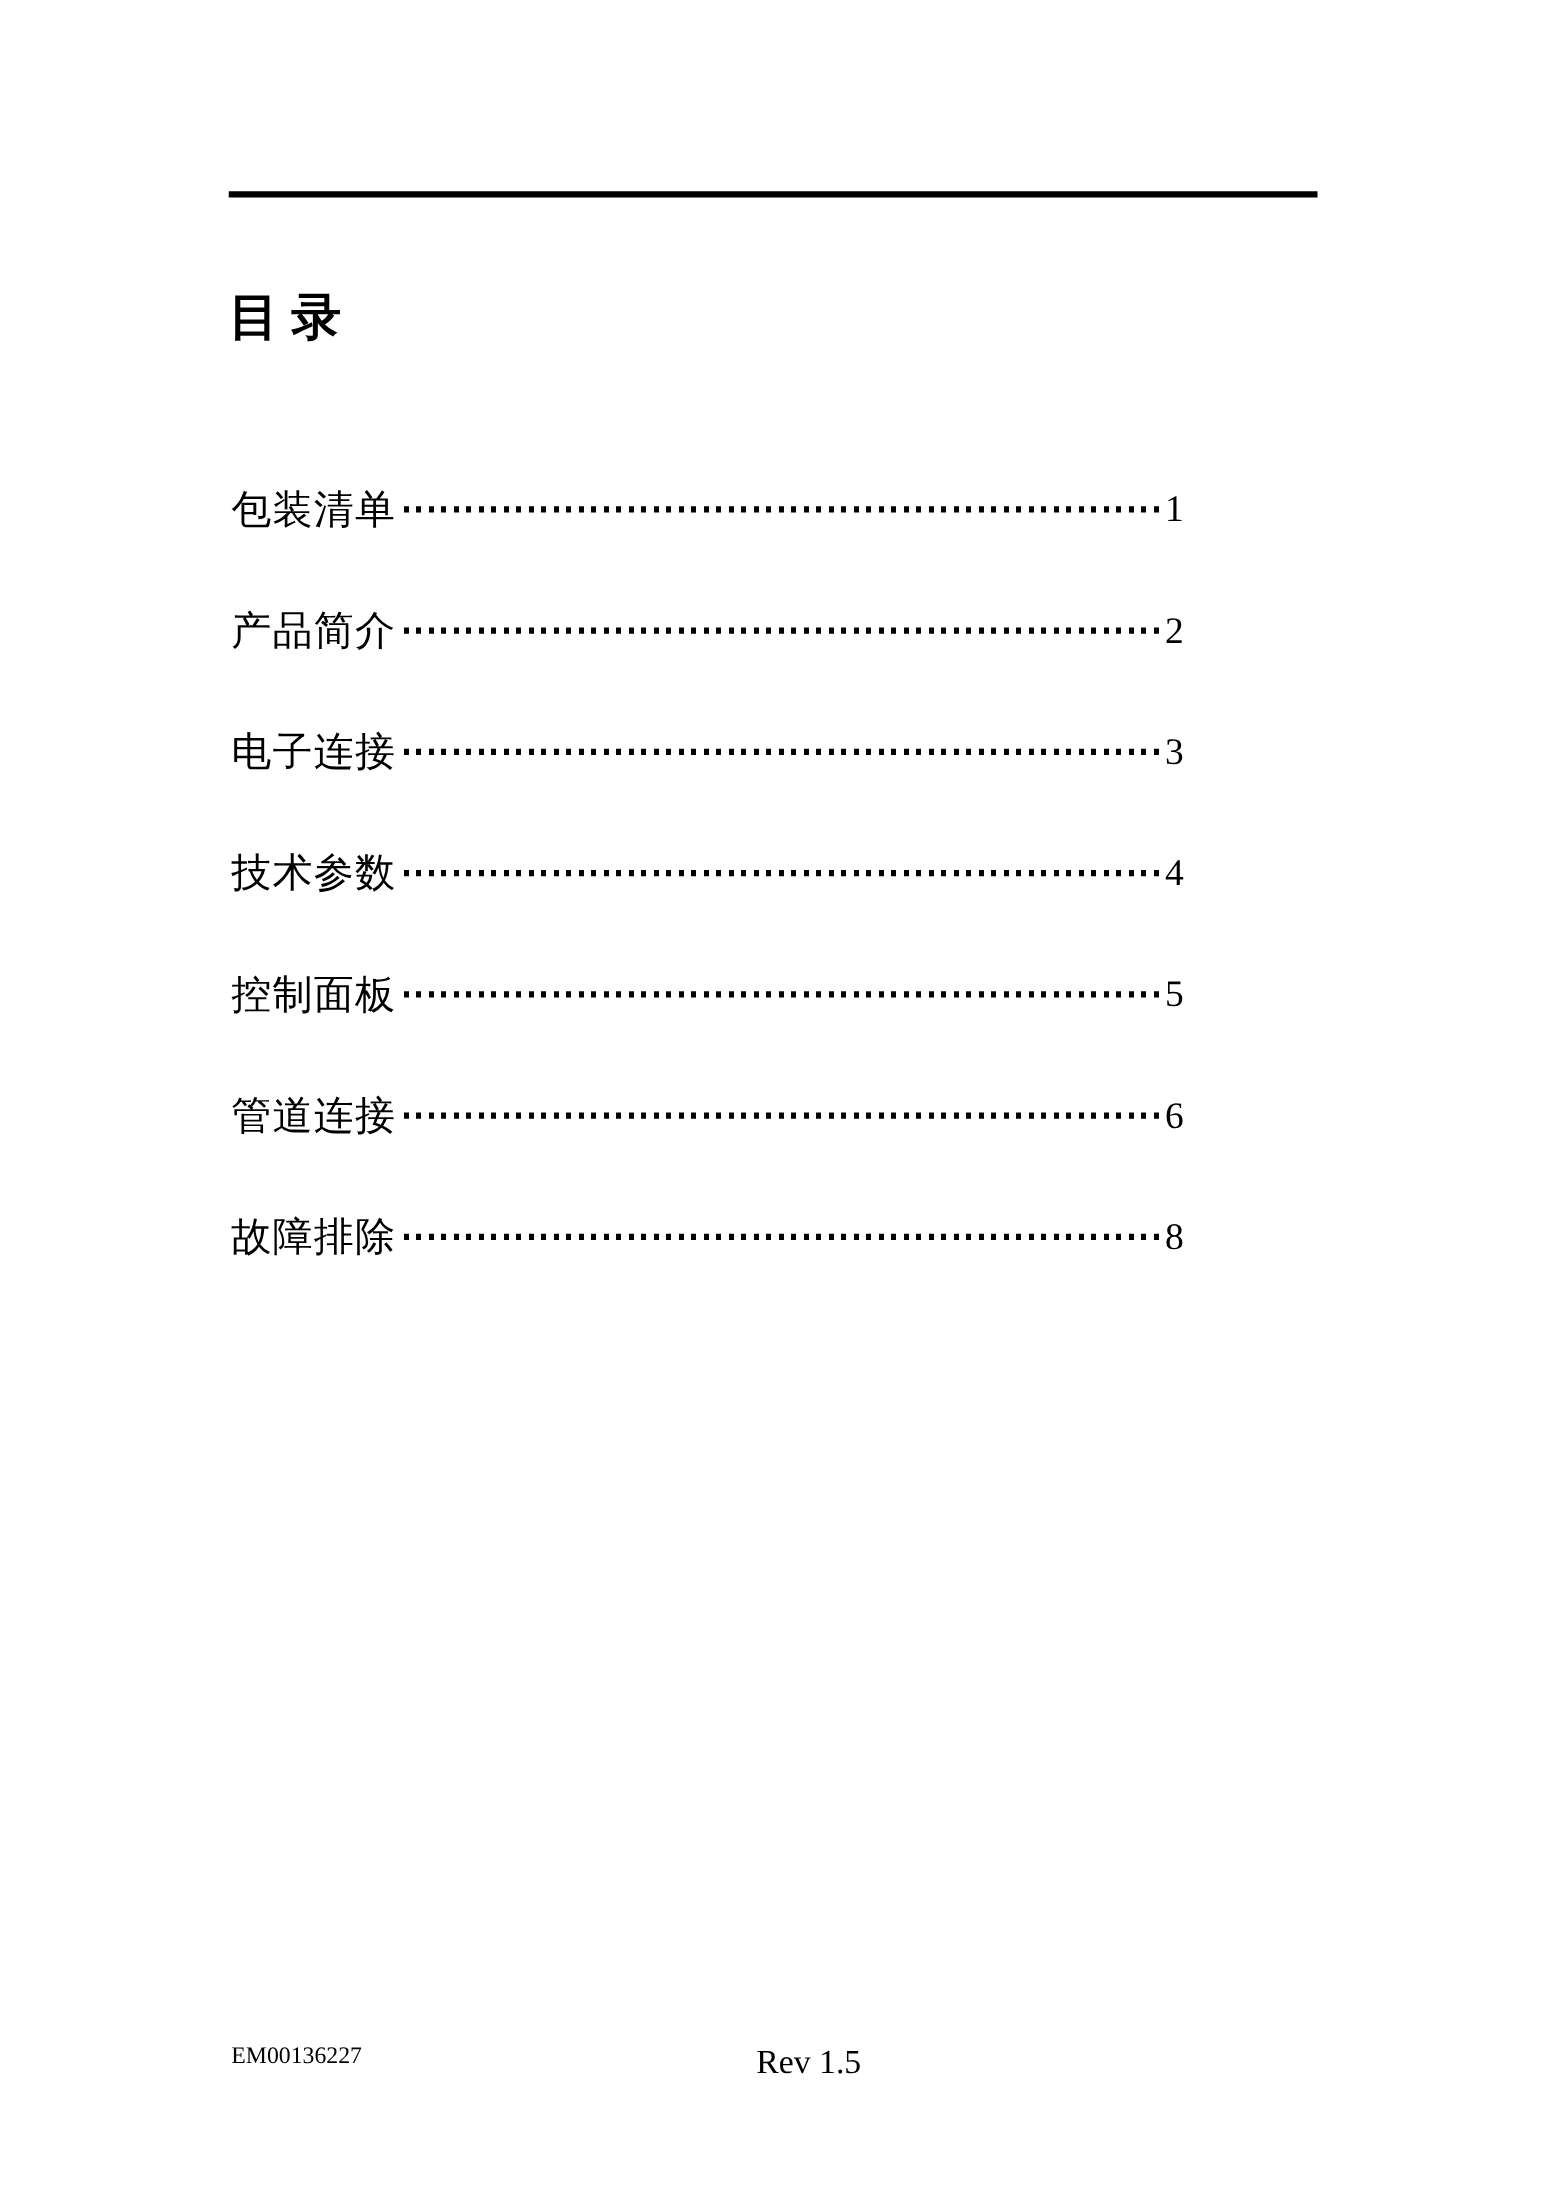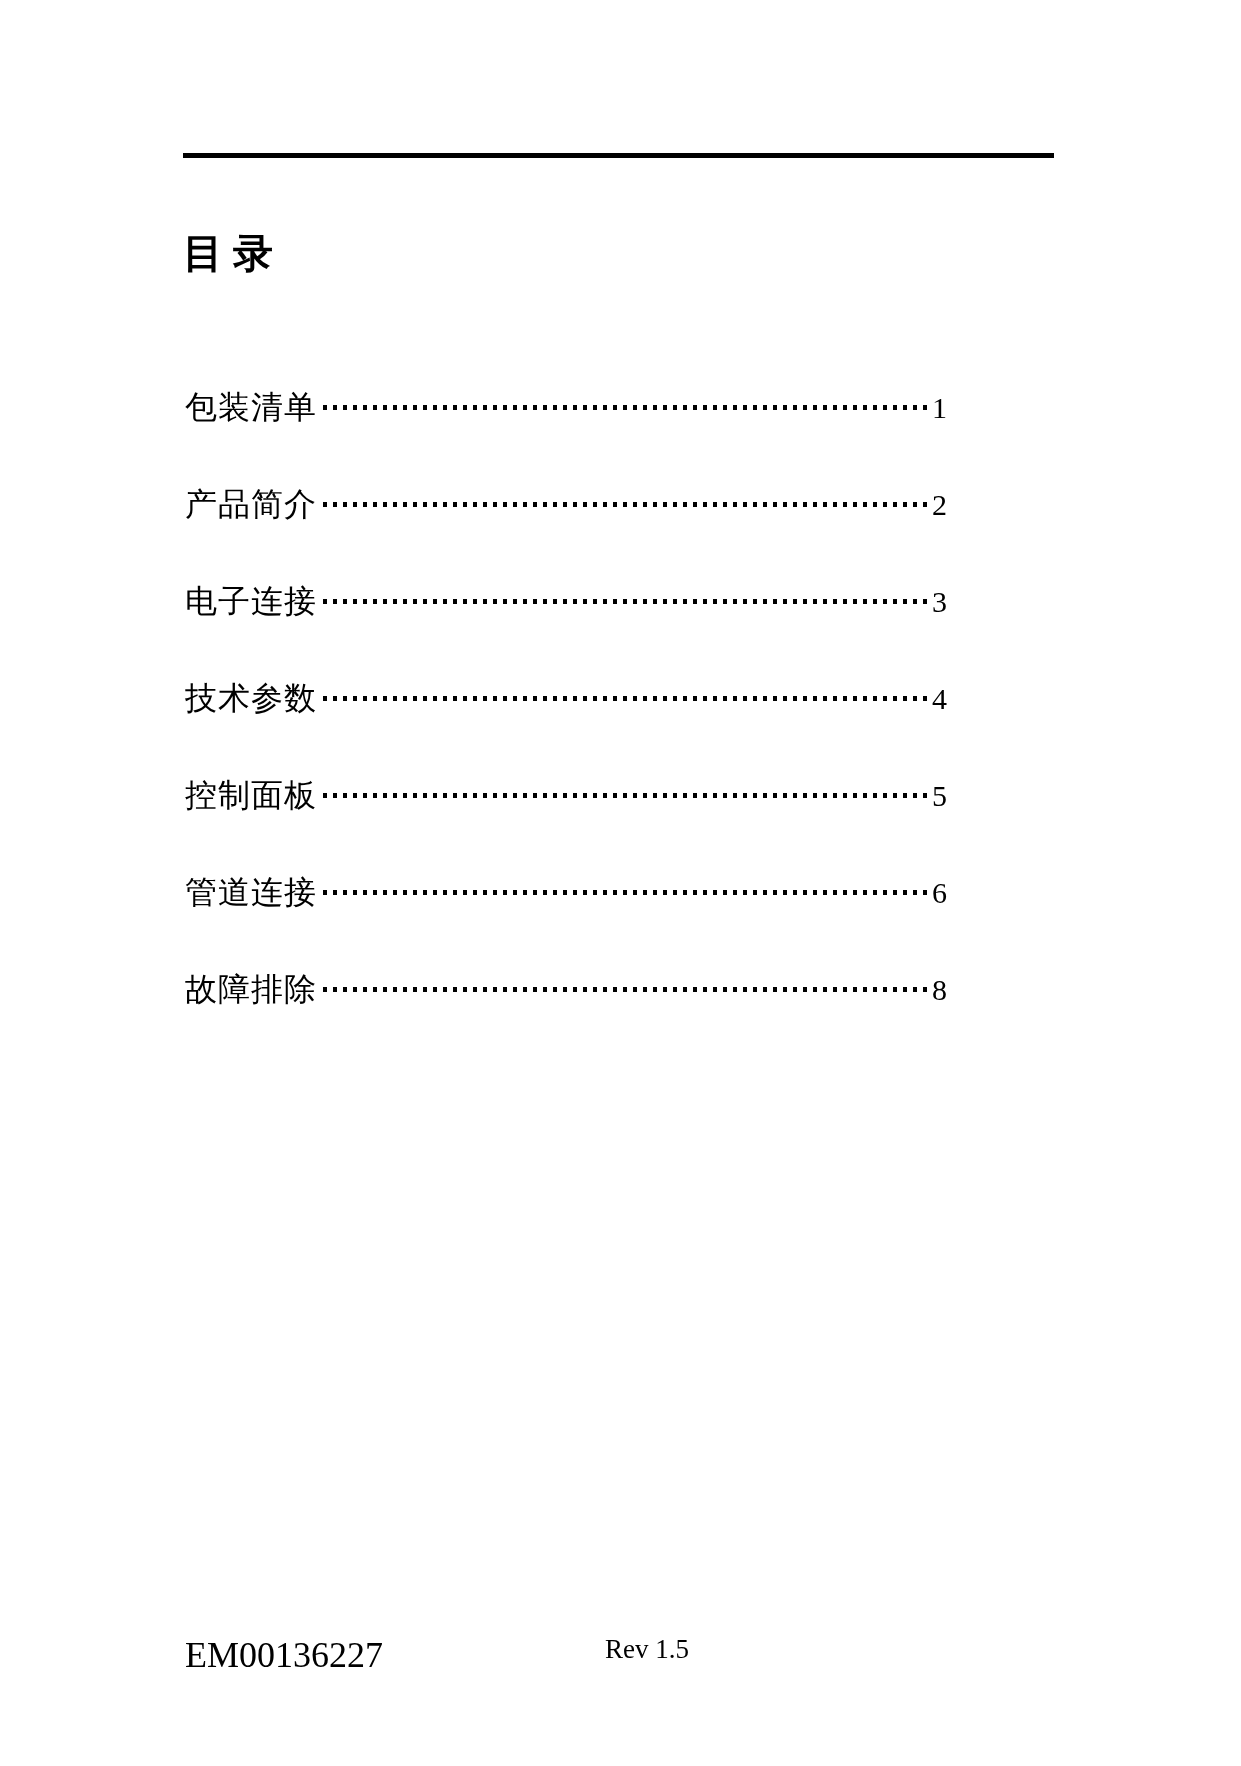--- a/index.html
+++ b/index.html
@@ -88,21 +88,21 @@
     font-size: 30px;
     line-height: 31px;
     font-family: "Liberation Serif", serif;
   }
 
   
   .footer-doc-number {
     position: absolute;
     left: 185px;
     top: 1634px;
-    font-size: 36px;
+    font-size: 19px;
   }
   .footer-revision {
     position: absolute;
     left: 589px;
     top: 1634px;
     font-size: 27px;
     margin-left: 16px;
   }
 </style>
 </head>

